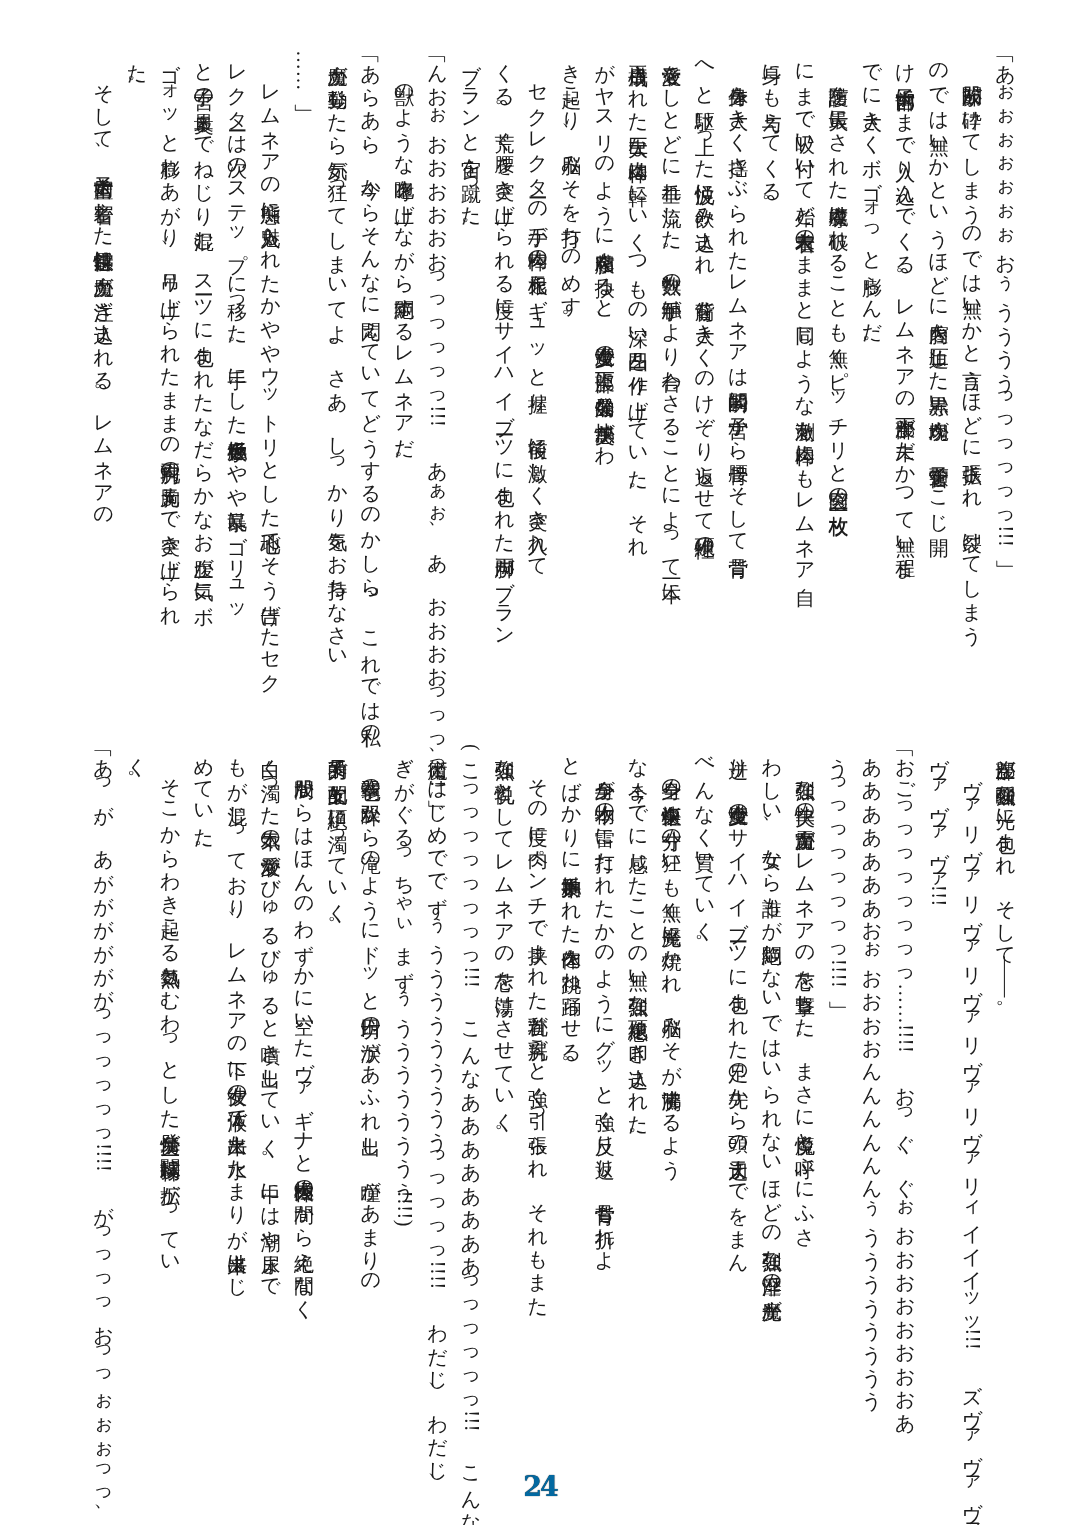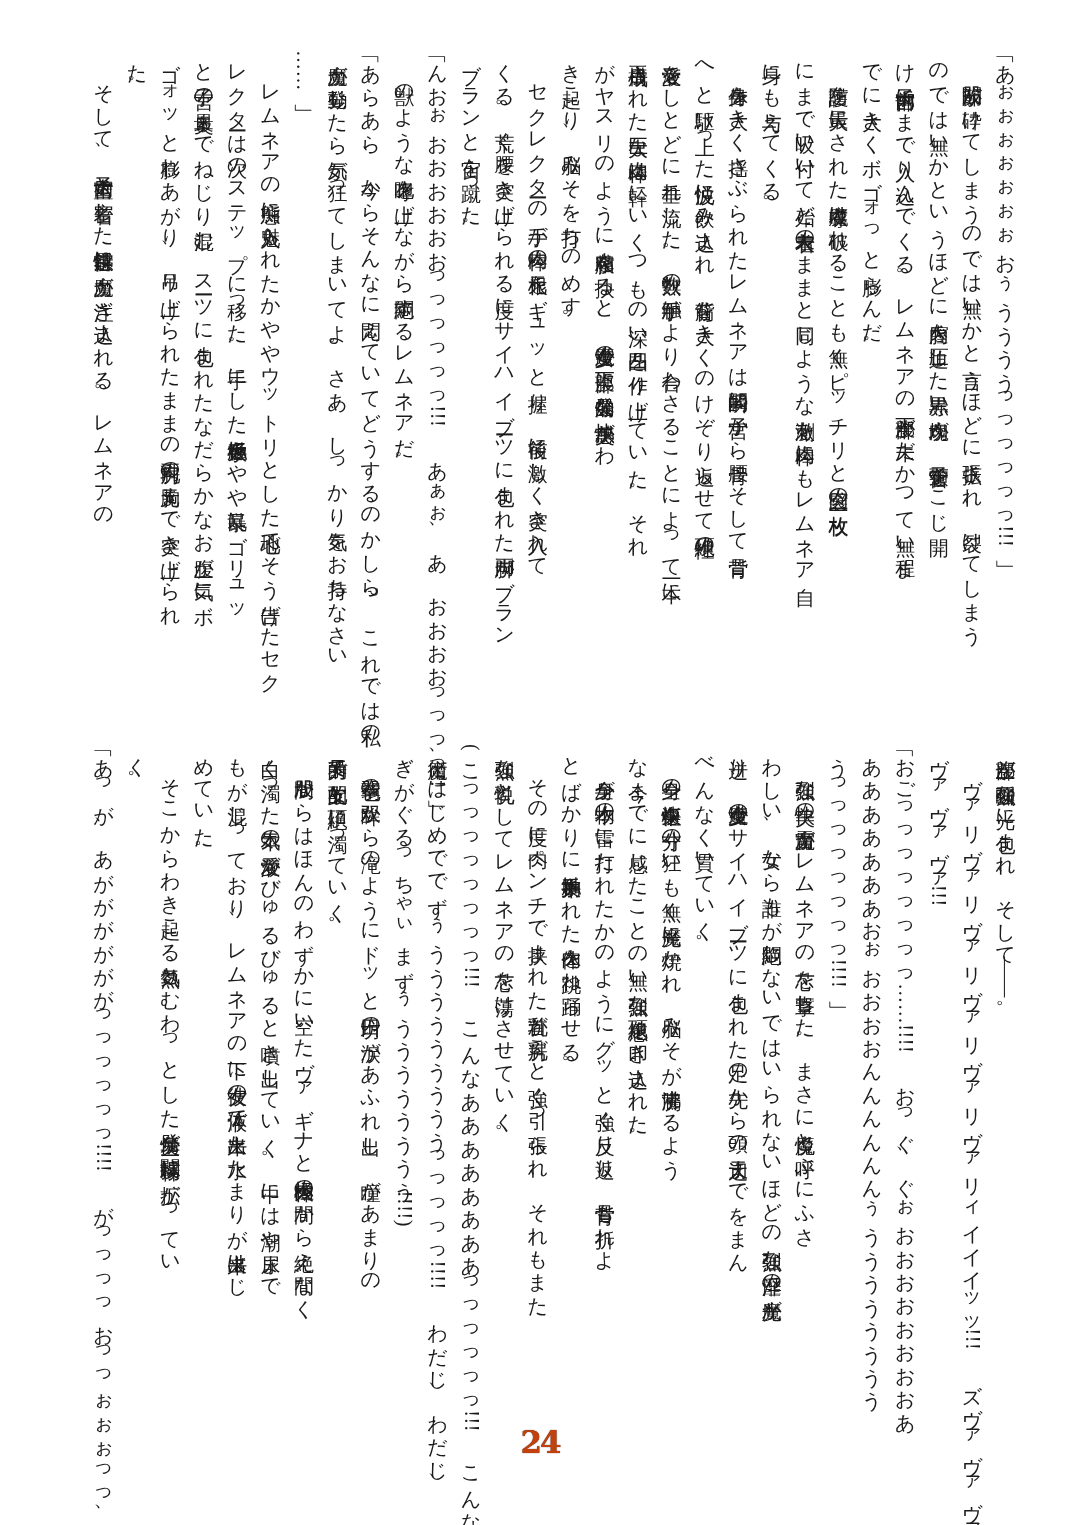--- a/index.html
+++ b/index.html
@@ -33,28 +33,28 @@
   .text-block.bottom {
     top: 744px;
     height: 724px;
   }
   .col {
     display: block;
     height: 100%;
   }
   .page-number {
     position: absolute;
-    top: 1424px;
+    top: 1471px;
     left: 50%;
     transform: translateX(-50%);
     font-family: "DejaVu Serif", "Liberation Serif", serif;
     font-weight: bold;
-    font-size: 31px;
+    font-size: 27px;
     letter-spacing: -2px;
-    color: #c2410c;
+    color: #0369a1;
     text-shadow: 0 0 1px #0a0a0a;
   }
 </style>
 </head>
 <body>
 
 <div class="page">
 
   <div class="text-block top"><div class="col">「あぉぉぉぉぉぉぉおぅううううっっっっっっ!!!」</div><div class="col">　股関節が砕けてしまうのでは無いかと言うほどに拡張され、裂けてしまう</div><div class="col">のでは無いかというほどに膣内を圧迫した赤黒い肉塊が、子宮頸管をこじ開</div><div class="col">け子宮内部にまで入り込んでくる。レムネアの下腹部が未だかつて無い程ま</div><div class="col">でに大きくボゴォっと膨らんだ。</div><div class="col">　防護を最大にされた魔導衣は破れることも無くピッチリと肉襞の一枚一枚</div><div class="col">にまで吸い付いて殆ど未着衣のままと同じような刺激を肉棒にもレムネア自</div><div class="col">身にも与えてくる。</div><div class="col">　身体を大きく揺さぶられたレムネアは瞬間的に子宮から腰骨、そして背骨</div><div class="col">へと駆け上った悦波に飲み込まれ、背筋を大きくのけぞり返らせて絶頂性の</div><div class="col">愛液をしとどに垂れ流した。無数の触手がより合わさることによって一本に</div><div class="col">再構成された巨大な肉棒は幹にいくつもの深い凸凹を作り上げていた。それ</div><div class="col">がヤスリのように肉粘膜を抉ると、魔道少女の下腹部に爆発的な快美感がわ</div><div class="col">き起こり、脳みそを打ちのめす。</div><div class="col">　セクレクターの手が肉棒の根元をギュッと握り、前後に激しく突き入れて</div><div class="col">くる。荒く腰を突き上げられる度にサイハイブーツに包まれた両脚がブラン</div><div class="col">ブランと宙を蹴った。</div><div class="col">「んおぉおおおおおおっっっっっっ!!!　あぁぉ、あ、おおおおっっっっ!!」</div><div class="col">　獣のような咆哮を上げながら悶絶するレムネアだ。</div><div class="col">「あらあら、今からそんなに悶えていてどうするのかしら?　これでは私の</div><div class="col">魔力が発動したら気が狂ってしまいてよ。さあ、しっかり気をお持ちなさい</div><div class="col">……」</div><div class="col">　レムネアの痴態に魅入られたかややウットリとした心地でそう告げたセク</div><div class="col">レクターは次のステップに移った。手にした極太触手をやや乱暴にゴリュッ</div><div class="col">と子宮の最奥までねじり混む。スーツに包まれたなだらかなお腹が一気にボ</div><div class="col">ゴォッと膨れあがり、吊り上げられたままの両乳房の胸元まで突き上げられ</div><div class="col">た。</div><div class="col">　そして、子宮内壁と密着した快感雷針に魔力が注ぎ込まれる。レムネアの</div></div>
 

